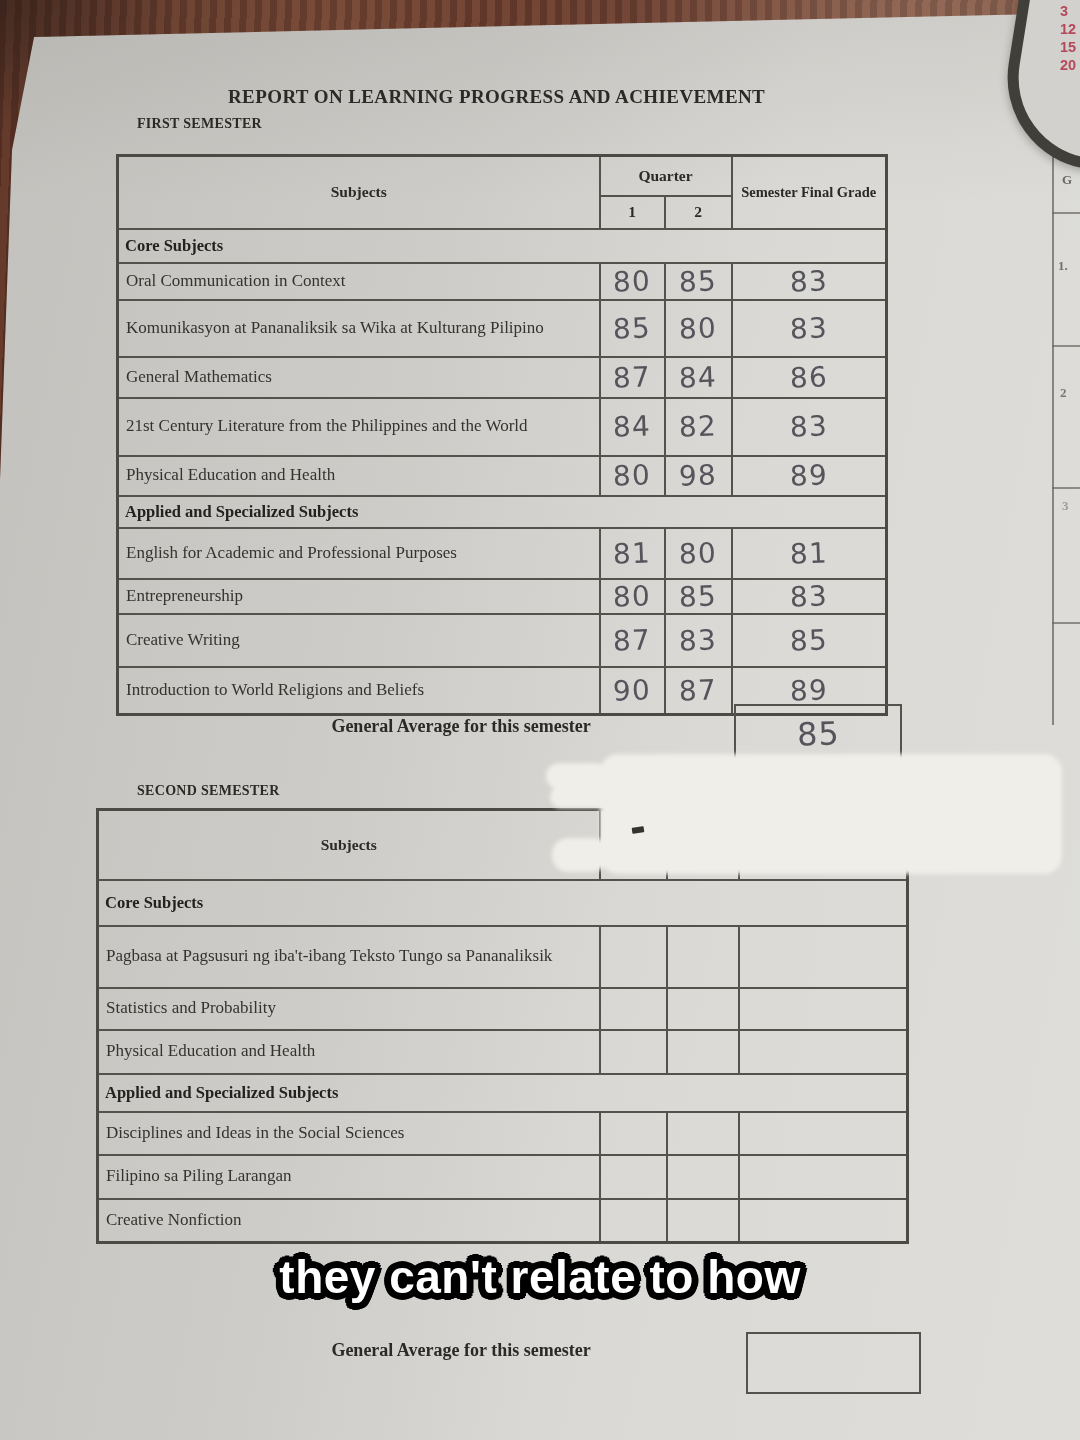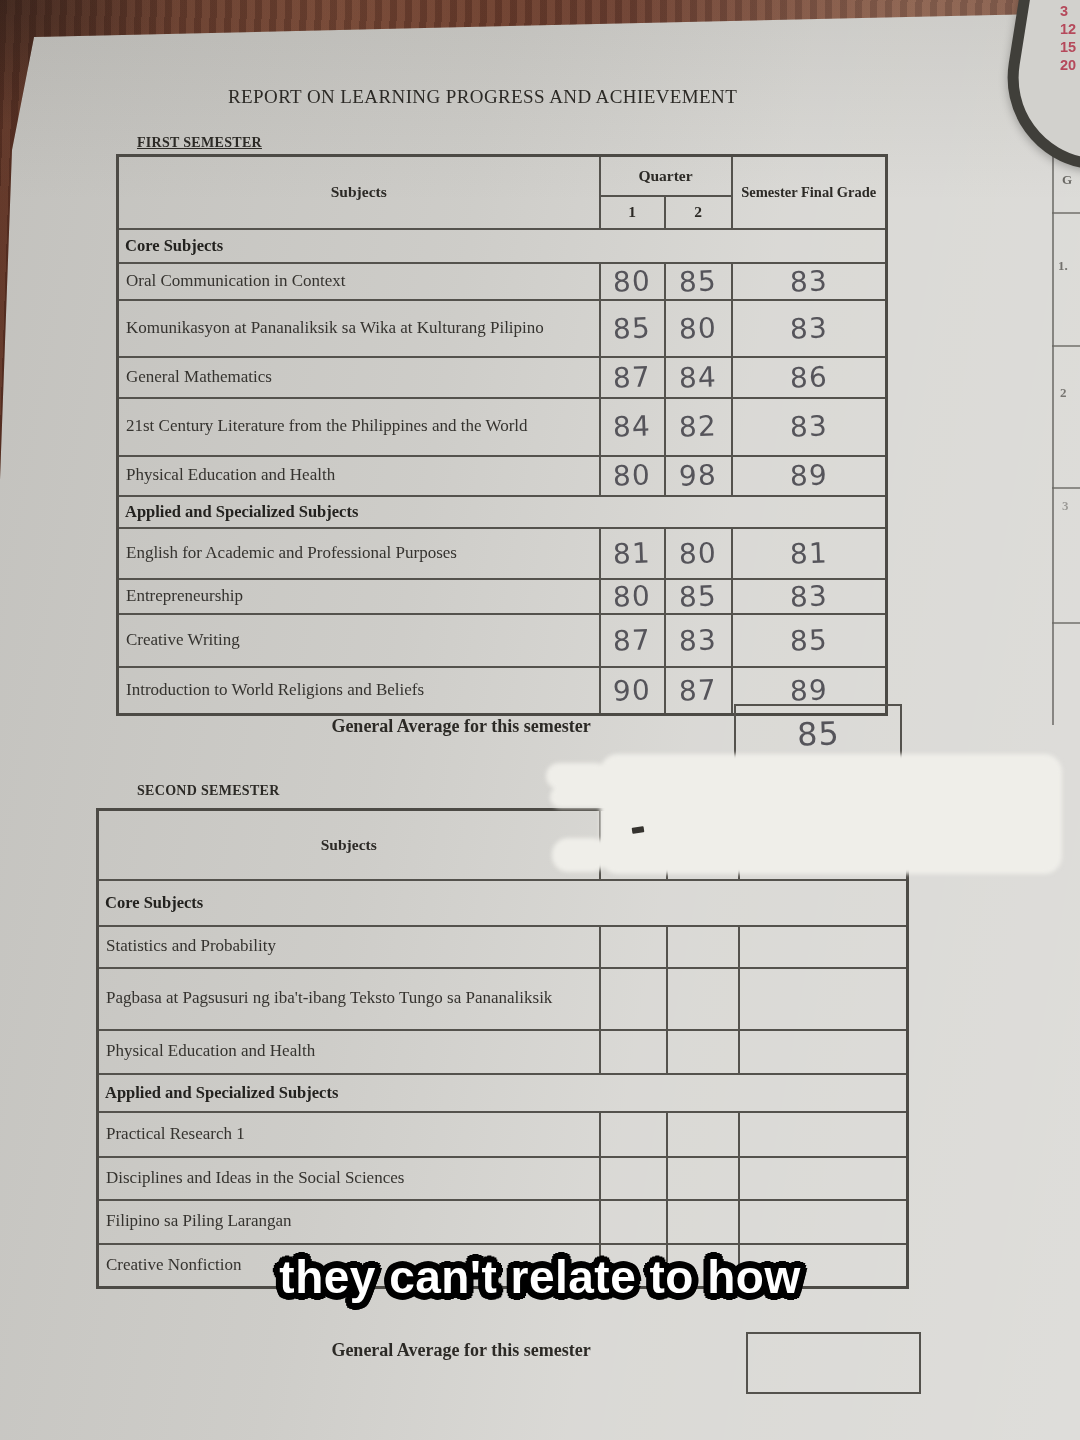--- a/index.html
+++ b/index.html
@@ -14,24 +14,24 @@
                       rgba(255,255,255,.10) 62%, rgba(255,255,255,.20) 100%);}
   .wood{position:absolute;inset:0;z-index:1;
     background:
       radial-gradient(260px 180px at 0 0, rgba(20,8,4,.45), rgba(20,8,4,0) 70%),
       repeating-linear-gradient(92deg, rgba(30,10,5,.18) 0 7px, rgba(255,210,170,.06) 7px 15px),
       linear-gradient(95deg,#5e2d1e 0%,#7b4430 28%,#6a3525 52%,#84503a 76%,#6e3a28 100%);
     clip-path:polygon(0 0,100% 0,100% 13px,34px 37px,12px 150px,0 480px);}
 
   
   .doc{position:absolute;inset:0;z-index:3;color:#35332f;}
-  .title{position:absolute;left:228px;top:86px;font-size:19px;font-weight:normal;
+  .title{position:absolute;left:228px;top:86px;font-size:19px;font-weight:bold;
          letter-spacing:.4px;color:#2c2a26;}
   .semlabel{position:absolute;font-size:14px;font-weight:bold;color:#2c2a26;letter-spacing:.3px;}
-  #sem1-label{left:137px;top:135px;text-decoration:underline;}
+  #sem1-label{left:137px;top:116px;}
   #sem2-label{left:137px;top:783px;}
 
   table{border-collapse:collapse;table-layout:fixed;position:absolute;
         border:3px solid #4c4a45;}
   td,th{border:2px solid #54524d;overflow:hidden;}
   th{font-size:15.5px;color:#2c2a26;padding:0;}
   .t1{left:116px;top:154px;width:769px;}
   .t2{left:96px;top:808px;width:810px;}
   td.subj{font-size:17px;padding:2px 6px 2px 7px;line-height:1.2;vertical-align:middle;}
   td.section{font-size:16.5px;font-weight:bold;color:#23221f;padding:2px 6px;vertical-align:middle;}
@@ -190,46 +190,40 @@
     <tbody>
         <tr style="height:70px">
       <th>Subjects</th>
       <th></th>
       <th></th>
       <th></th>
     </tr>
     <tr style="height:46px">
       <td colspan="4" class="section">Core Subjects</td>
         </tr>
+    <tr style="height:62px">
+      <td class="subj">Pagbasa at Pagsusuri ng iba't-ibang Teksto Tungo sa Pananaliksik</td>
+      <td class="grade"></td>
+      <td class="grade"></td>
+      <td class="grade"></td>
+        </tr>
     <tr style="height:42px">
       <td class="subj">Statistics and Probability</td>
       <td class="grade"></td>
       <td class="grade"></td>
       <td class="grade"></td>
         </tr>
-    <tr style="height:62px">
-      <td class="subj">Pagbasa at Pagsusuri ng iba't-ibang Teksto Tungo sa Pananaliksik</td>
-      <td class="grade"></td>
-      <td class="grade"></td>
-      <td class="grade"></td>
-        </tr>
     <tr style="height:44px">
       <td class="subj">Physical Education and Health</td>
       <td class="grade"></td>
       <td class="grade"></td>
       <td class="grade"></td>
         </tr>
     <tr style="height:38px">
       <td colspan="4" class="section">Applied and Specialized Subjects</td>
-        </tr>
-    <tr style="height:45px">
-      <td class="subj">Practical Research 1</td>
-      <td class="grade"></td>
-      <td class="grade"></td>
-      <td class="grade"></td>
         </tr>
     <tr style="height:43px">
       <td class="subj">Disciplines and Ideas in the Social Sciences</td>
       <td class="grade"></td>
       <td class="grade"></td>
       <td class="grade"></td>
         </tr>
     <tr style="height:44px">
       <td class="subj">Filipino sa Piling Larangan</td>
       <td class="grade"></td>

